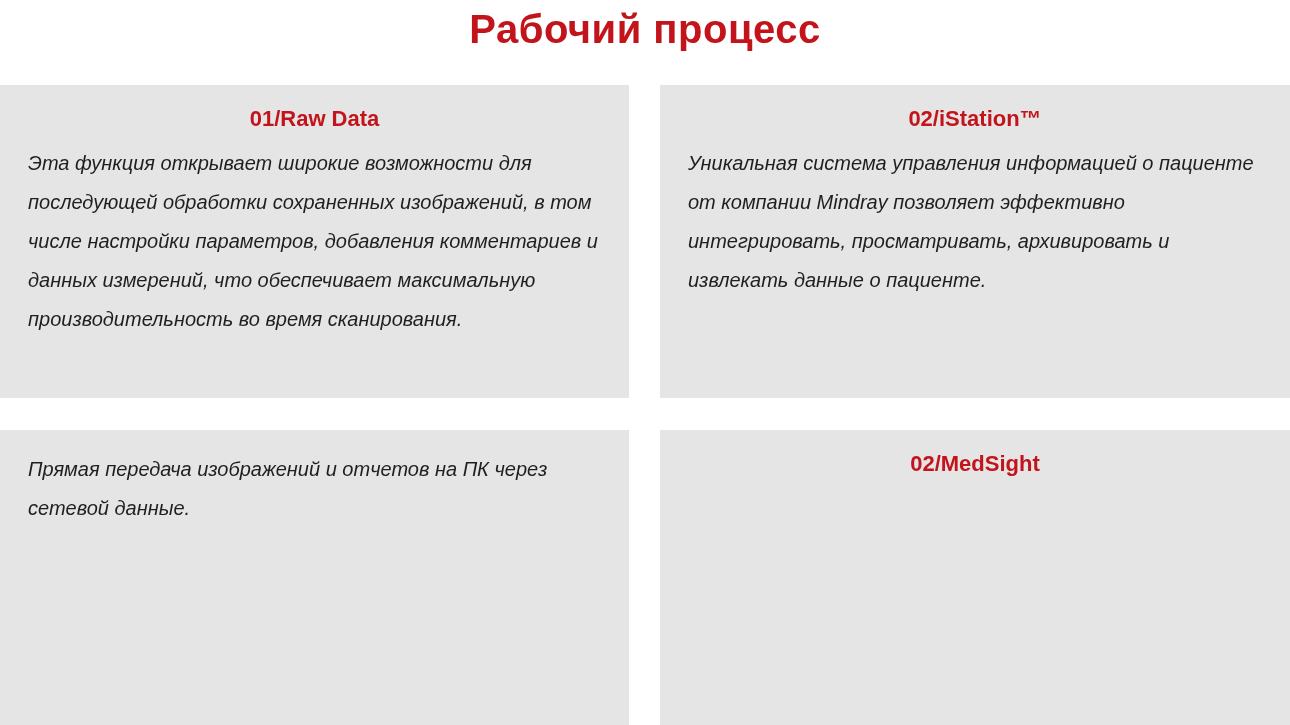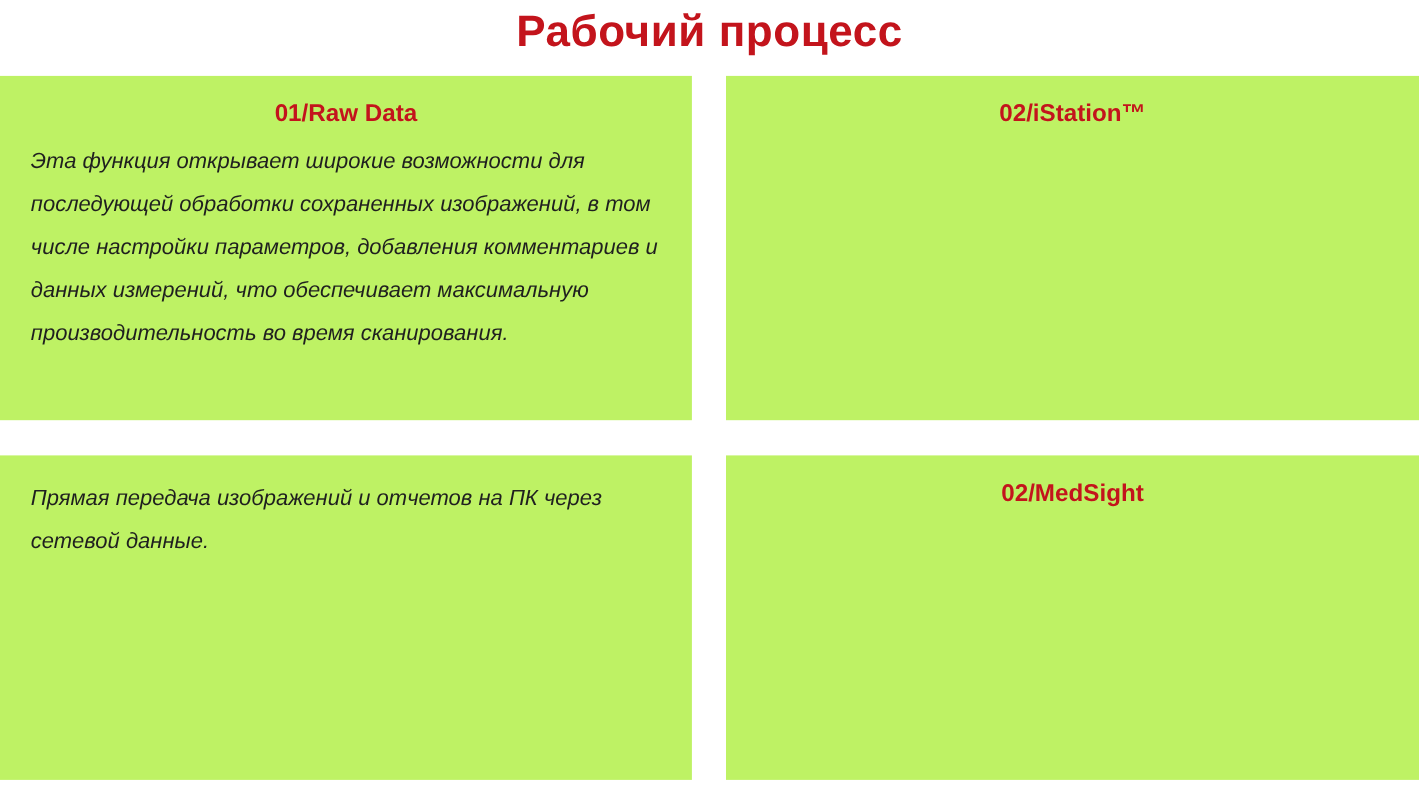--- a/index.html
+++ b/index.html
@@ -5,37 +5,37 @@
   html, body {
     margin: 0;
     padding: 0;
     background: #ffffff;
     width: 1290px;
     height: 725px;
     overflow: hidden;
     font-family: "Liberation Sans", "DejaVu Sans", sans-serif;
   }
   .page-title {
-    margin: 5px 0 16px 0;
+    margin: 5px 0 32px 0;
     text-align: center;
     font-size: 40px;
     line-height: 1.2;
     font-weight: bold;
     color: #c3141c;
     letter-spacing: 0.5px;
   }
   .workflow-grid {
     display: grid;
     grid-template-columns: 629px 630px;
     grid-template-rows: 313px 295px;
     column-gap: 31px;
     row-gap: 32px;
   }
   .card {
-    background: #bef264;
+    background: #e5e5e5;
     padding-top: 20px;
     box-sizing: border-box;
     overflow: hidden;
   }
   .card-heading {
     margin: 0 0 10px 0;
     text-align: center;
     font-size: 22px;
     line-height: 1.3;
     font-weight: bold;
@@ -57,20 +57,21 @@
 
 <main class="workflow-grid">
 
   <section class="card">
     <h2 class="card-heading">01/Raw Data</h2>
     <p class="card-body">Эта функция открывает широкие возможности для последующей обработки сохраненных изображений, в том числе настройки параметров, добавления комментариев и данных измерений, что обеспечивает максимальную производительность во время сканирования.</p>
   </section>
 
   <section class="card">
     <h2 class="card-heading">02/iStation™</h2>
+    <p class="card-body">Уникальная система управления информацией о пациенте от компании Mindray позволяет эффективно интегрировать, просматривать, архивировать и извлекать данные о пациенте.</p>
   </section>
 
   <section class="card">
     <p class="card-body">Прямая передача изображений и отчетов на ПК через сетевой данные.</p>
   </section>
 
   <section class="card">
     <h2 class="card-heading">02/MedSight</h2>
   </section>
 

